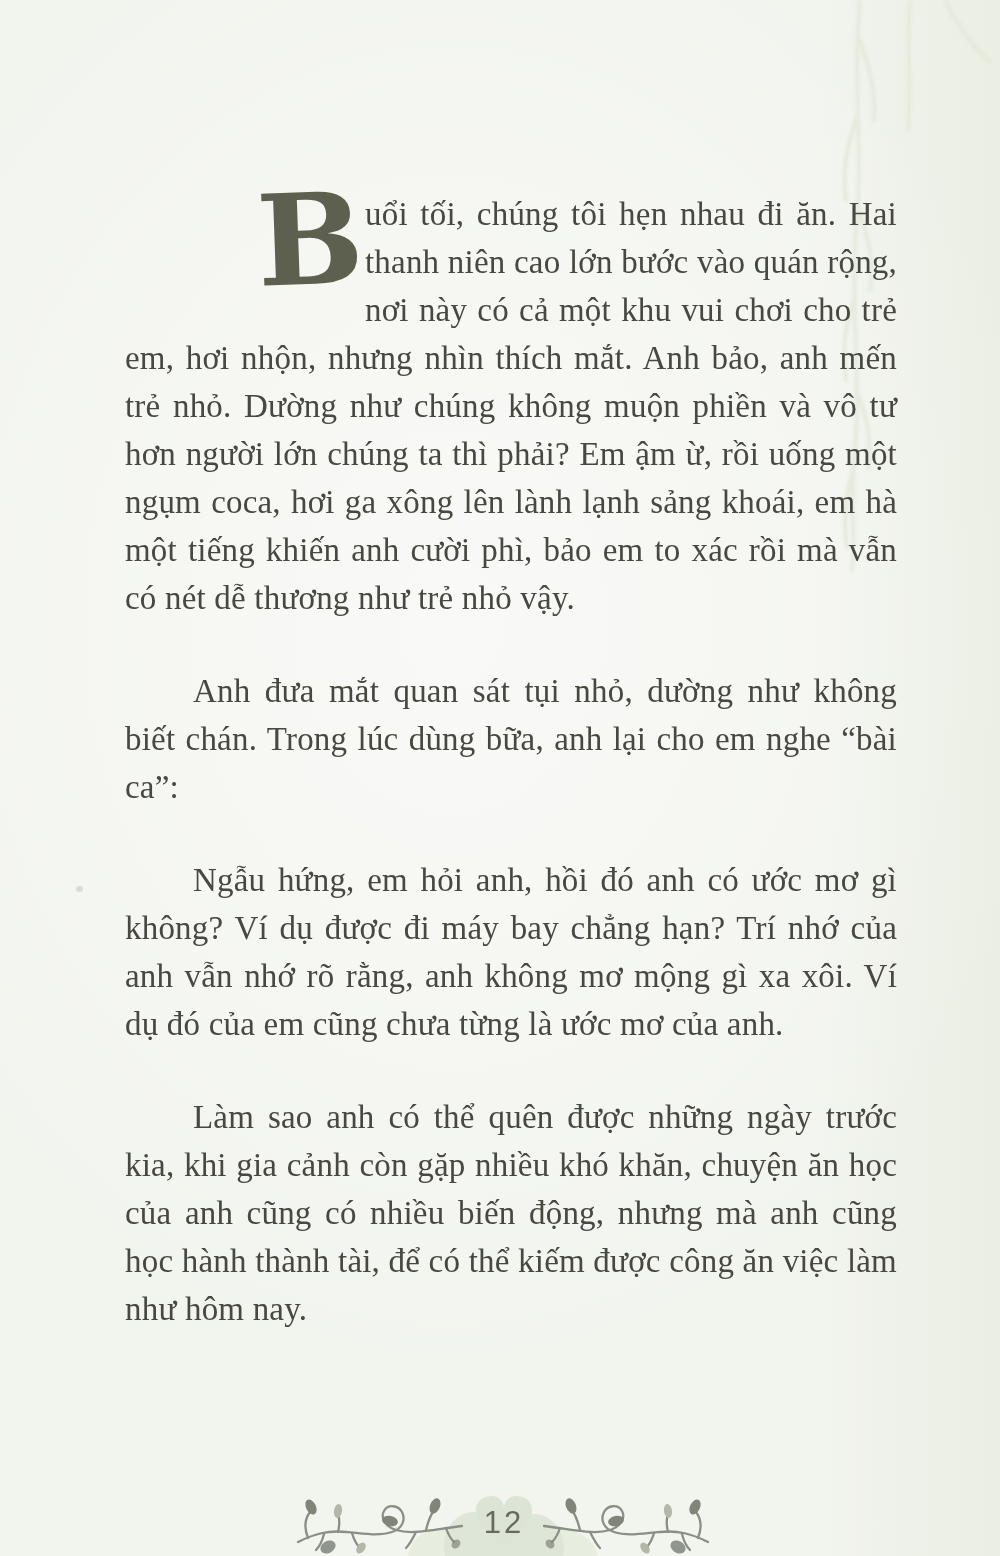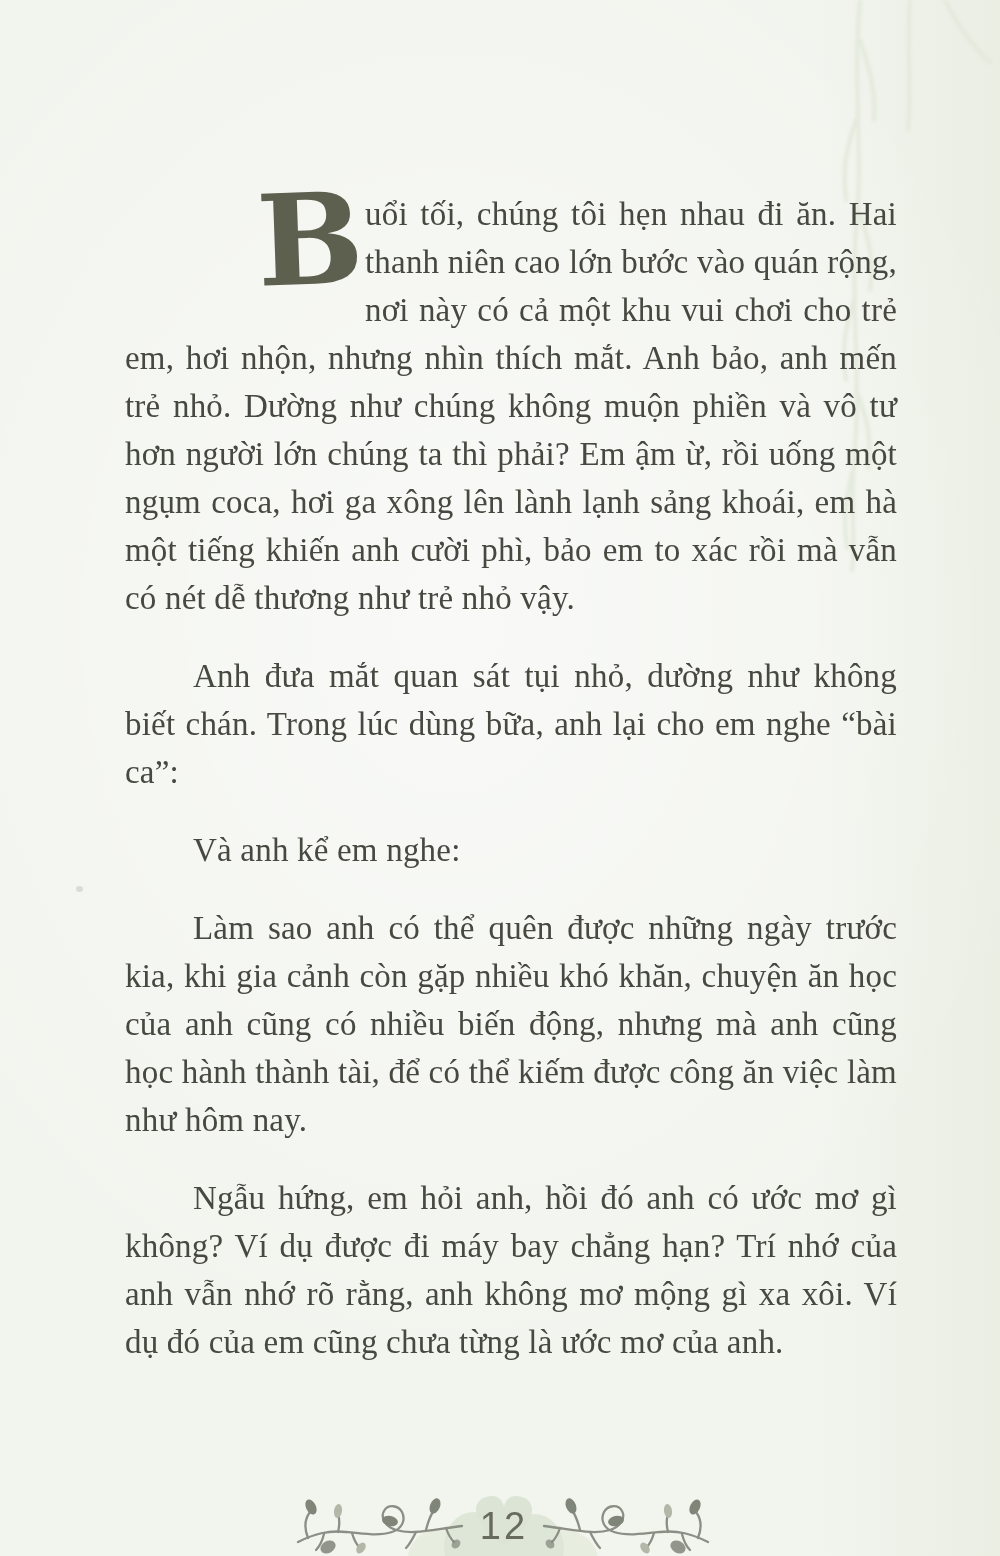--- a/index.html
+++ b/index.html
@@ -25,21 +25,21 @@
   }
   
   .text-block{
     position:absolute; left:125px; top:190px; width:772px;
     color:#474840;
     font-size:33px; line-height:48px;
     text-align:justify;
     letter-spacing:.2px;
   }
   .para{margin:0;}
-  .para + .para{margin-top:30px;}
+  .para + .para{margin-top:45px;}
   .para.indent{text-indent:68px;}
   .dropcap{
     float:left;
     width:96px; height:100px;
     margin-left:132px; margin-right:12px; margin-top:2px;
     font-family:"DejaVu Serif", serif;
     font-weight:bold;
     font-size:126px; line-height:96px;
     color:#5e604f;
     transform:rotate(-2deg);
@@ -62,21 +62,21 @@
   .vine.left{left:294px;}
   .vine.right{left:540px; transform:scaleX(-1);}
   .heart-wrap{
     position:absolute; left:473px; top:1494px; width:62px; height:58px;
   }
   .heart-wrap svg{position:absolute; inset:0;}
   .page-num{
     position:absolute; left:0; top:11px; width:62px;
     text-align:center;
     font-family:"Liberation Sans", sans-serif;
-    font-size:38px; letter-spacing:3px;
+    font-size:31px; letter-spacing:3px;
     color:#676b5f;
   }
 </style>
 </head>
 <body>
 
 <div class="page">
 
   <svg class="watermark" viewBox="0 0 210 580" aria-hidden="true">
     <g stroke="#e3e9db" fill="none" stroke-width="4" stroke-linecap="round" opacity="0.9">
@@ -92,23 +92,22 @@
     </g>
   </svg>
 
   <span class="speck"></span>
 
   <main class="text-block">
     <p class="para">
       <span class="dropcap">B</span><span>uổi tối, chúng tôi hẹn nhau đi ăn. Hai thanh niên cao lớn bước vào quán rộng, nơi này có cả một khu vui chơi cho trẻ em, hơi nhộn, nhưng nhìn thích mắt. Anh bảo, anh mến trẻ nhỏ. Dường như chúng không muộn phiền và vô tư hơn người lớn chúng ta thì phải? Em ậm ừ, rồi uống một ngụm coca, hơi ga xông lên lành lạnh sảng khoái, em hà một tiếng khiến anh cười phì, bảo em to xác rồi mà vẫn có nét dễ thương như trẻ nhỏ vậy.</span>
     </p>
     <p class="para indent">Anh đưa mắt quan sát tụi nhỏ, dường như không biết chán. Trong lúc dùng bữa, anh lại cho em nghe “bài ca”:</p>
-    <p class="para indent">Và anh kể em nghe:</p>
+    <p class="para indent">Ngẫu hứng, em hỏi anh, hồi đó anh có ước mơ gì không? Ví dụ được đi máy bay chẳng hạn? Trí nhớ của anh vẫn nhớ rõ rằng, anh không mơ mộng gì xa xôi. Ví dụ đó của em cũng chưa từng là ước mơ của anh.</p>
     <p class="para indent">Làm sao anh có thể quên được những ngày trước kia, khi gia cảnh còn gặp nhiều khó khăn, chuyện ăn học của anh cũng có nhiều biến động, nhưng mà anh cũng học hành thành tài, để có thể kiếm được công ăn việc làm như hôm nay.</p>
-    <p class="para indent">Ngẫu hứng, em hỏi anh, hồi đó anh có ước mơ gì không? Ví dụ được đi máy bay chẳng hạn? Trí nhớ của anh vẫn nhớ rõ rằng, anh không mơ mộng gì xa xôi. Ví dụ đó của em cũng chưa từng là ước mơ của anh.</p>
   </main>
 
   <span class="blossom outer b1"></span>
   <span class="blossom outer b2"></span>
   <span class="blossom inner b3"></span>
   <span class="blossom inner b4"></span>
   <span class="blossom inner b5"></span>
 
   <svg class="vine left" viewBox="0 0 172 64" aria-hidden="true">
     <g fill="none" stroke="#8b8e84" stroke-width="2.3" stroke-linecap="round">

